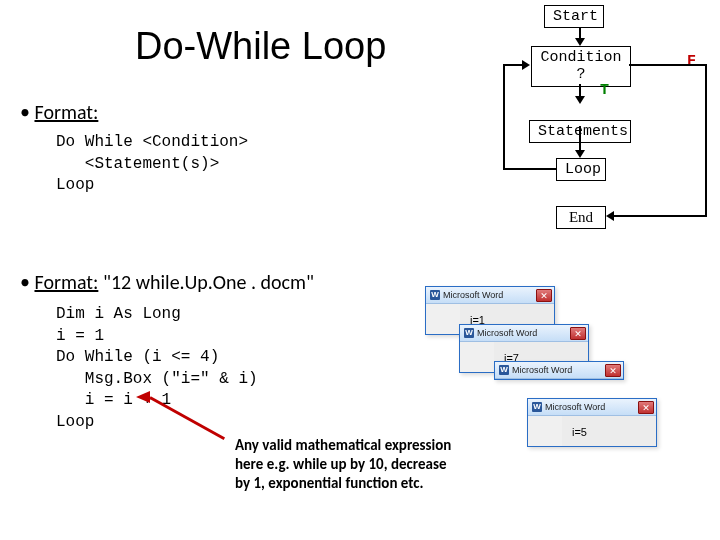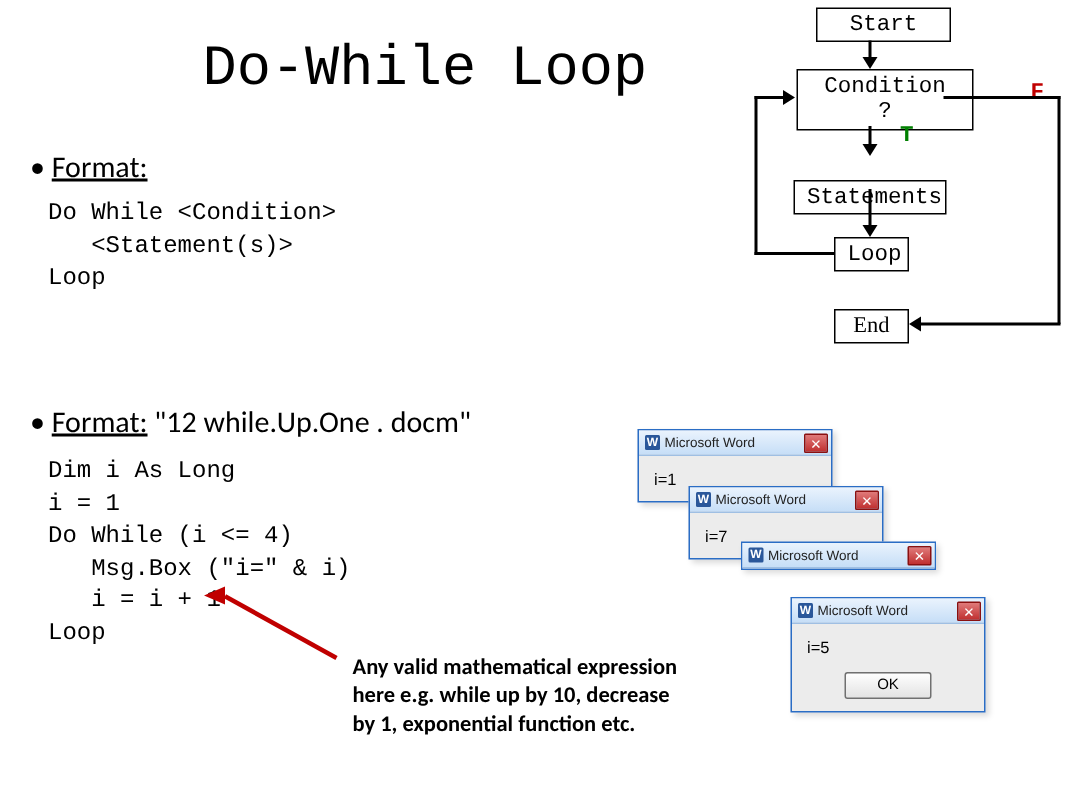--- a/index.html
+++ b/index.html
@@ -8,33 +8,34 @@
     background: #fff;
     font-family: "Calibri", "Segoe UI", sans-serif;
     color: #000;
     position: relative;
     overflow: hidden;
   }
   .title {
     position: absolute;
     left: 135px; top: 25px;
     font-size: 38px;
-    font-family: Liberation Mono, monospace;
+    font-family: Liberation Sans, sans-serif;
     letter-spacing: 0px;
   }
   .section {
     position: absolute;
     font-size: 20px;
   }
   .section .bullet { font-size: 20px; }
   .section .label { text-decoration: underline; text-align: center; }
   .code {
     font-family: "Courier New", monospace;
     font-size: 16px;
     white-space: pre;
+    margin-left: 24px;
     margin-top: 4px;
     line-height: 1.35;
   }
   .example-title { font-size: 20px; }
   .annotation {
     position: absolute;
     font-size: 15px;
     font-weight: 700;
     color: #000;
     line-height: 1.25;
@@ -121,20 +122,21 @@
     color: #fff;
     text-align: center;
     font-size: 9px;
     line-height: 13px;
     border: 1px solid #8a1010;
     border-radius: 1px;
   }
   .dlg .body {
     padding: 10px 10px 8px 10px;
     background: #ececec;
+    margin-left: 34px;
   }
   .dlg .msg { font-size: 11px; }
   .dlg .btnrow {
     text-align: center;
     margin-top: 10px;
   }
   .dlg .okbtn {
     display: inline-block;
     width: 58px; height: 18px;
     background: linear-gradient(#fefefe, #e3e3e3);
@@ -179,26 +181,26 @@
 Do While (i &lt;= 4)
    Msg.Box ("i=" &amp; i)
    i = i + 1
 Loop</div>
 
 <div class="redarrow-head" style="left:136px; top:391px;"></div>
 <div class="redarrow-line" style="left:150px; top:396px; width:85px; height:3px; transform: rotate(29deg);"></div>
 
 <div class="annotation" style="left:235px; top:436px;">Any valid mathematical expression here e.g. while up by 10, decrease by 1, exponential function etc.</div>
 
-<div class="flowbox" style="left:544px; top:5px; width:90px;">Start</div>
+<div class="flowbox" style="left:544px; top:5px; width:60px;">Start</div>
 
 <div class="arrowline" style="left:579px; top:27px; width:2px; height:12px;"></div>
 <div class="arrowhead down" style="left:575px; top:38px;"></div>
 
-<div class="flowbox" style="left:531px; top:46px; width:118px; white-space:pre-line; line-height:1.1; padding:3px 0;">Condition
+<div class="flowbox" style="left:531px; top:46px; width:100px; white-space:pre-line; line-height:1.1; padding:3px 0;">Condition
 ?</div>
 <div class="flowlabel" style="left:600px; top:82px;">T</div>
 <div class="flowlabel red" style="left:687px; top:53px;">F</div>
 
 <div class="arrowline" style="left:579px; top:84px; width:2px; height:14px;"></div>
 <div class="arrowhead down" style="left:575px; top:96px;"></div>
 
 <div class="flowbox" style="left:529px; top:120px; width:102px;">Statements</div>
 
 <div class="arrowline" style="left:579px; top:126px; width:2px; height:26px;"></div>
@@ -257,17 +259,14 @@
 <div class="dlg" style="left:527px; top:398px;">
   <div class="titlebar">
     <span class="titletxt">
         <span class="wicon">W</span>
         <span>Microsoft Word</span>
       </span>
     <span class="closebtn">✕</span>
   </div>
   <div class="body">
     <div class="msg">i=5</div>
-    <div class="btnrow">
-      <span class="okbtn">OK</span>
-    </div>
   </div>
 </div>
 
 </body></html>

